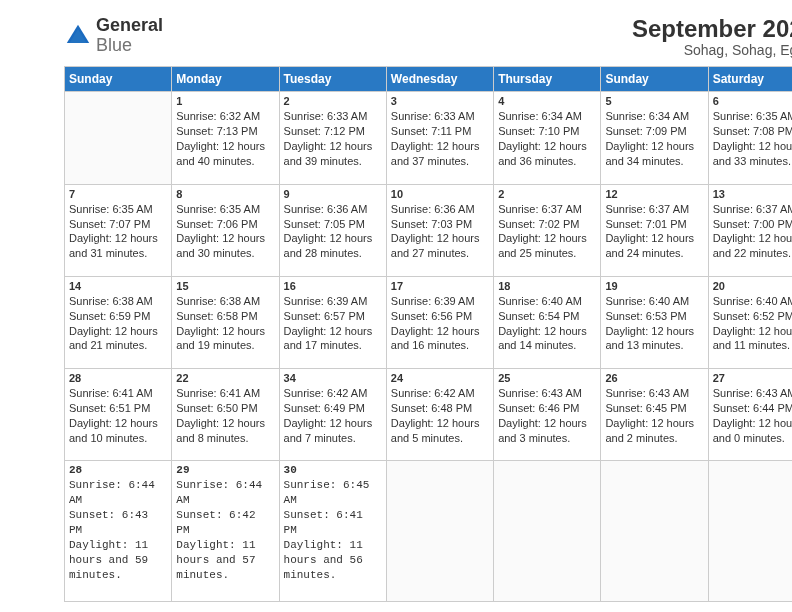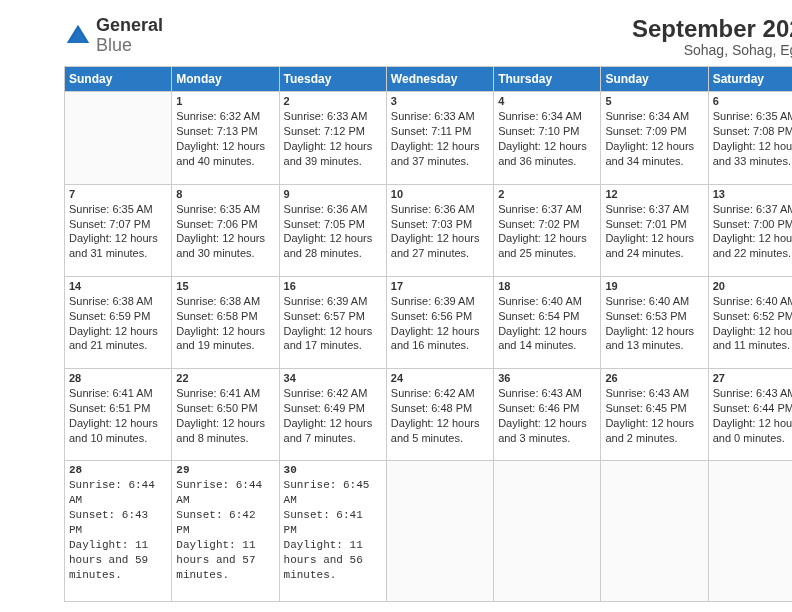--- a/index.html
+++ b/index.html
@@ -283,21 +283,21 @@
 Sunset: 6:49 PM
 Daylight: 12 hours and 7 minutes.</div>
           </td>
           <td>
             <span class="day-number">24</span>
             <div class="cell-text" style="white-space: pre-line;">Sunrise: 6:42 AM
 Sunset: 6:48 PM
 Daylight: 12 hours and 5 minutes.</div>
           </td>
           <td>
-            <span class="day-number">36</span>
+            <span class="day-number">25</span>
             <div class="cell-text" style="white-space: pre-line;">Sunrise: 6:43 AM
 Sunset: 6:46 PM
 Daylight: 12 hours and 3 minutes.</div>
           </td>
           <td>
             <span class="day-number">26</span>
             <div class="cell-text" style="white-space: pre-line;">Sunrise: 6:43 AM
 Sunset: 6:45 PM
 Daylight: 12 hours and 2 minutes.</div>
           </td>

